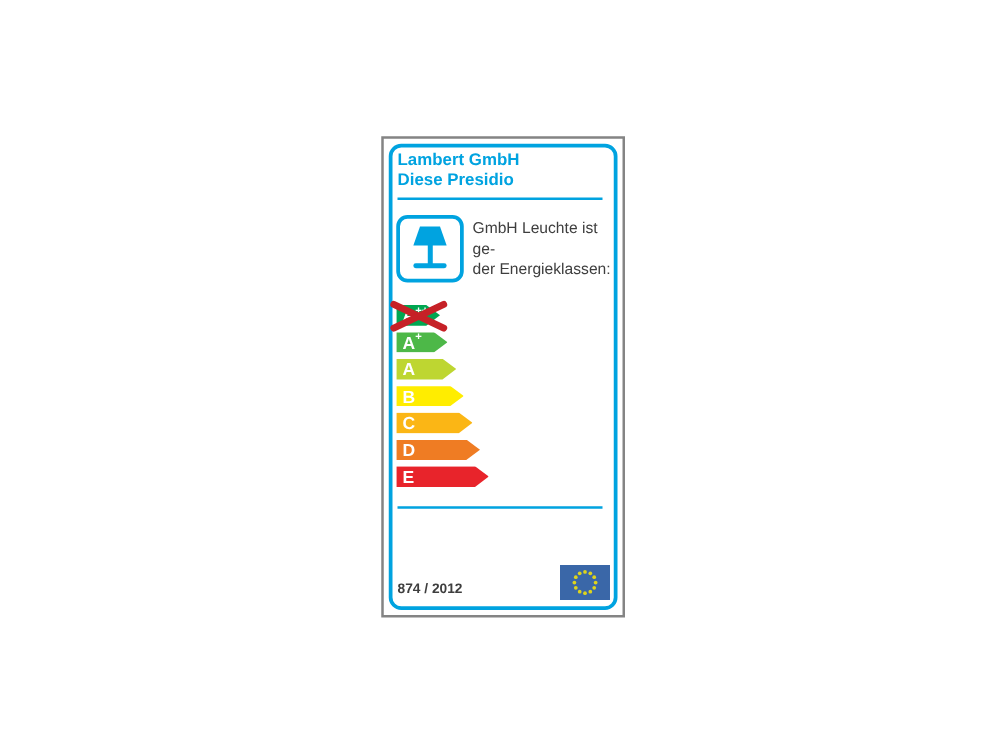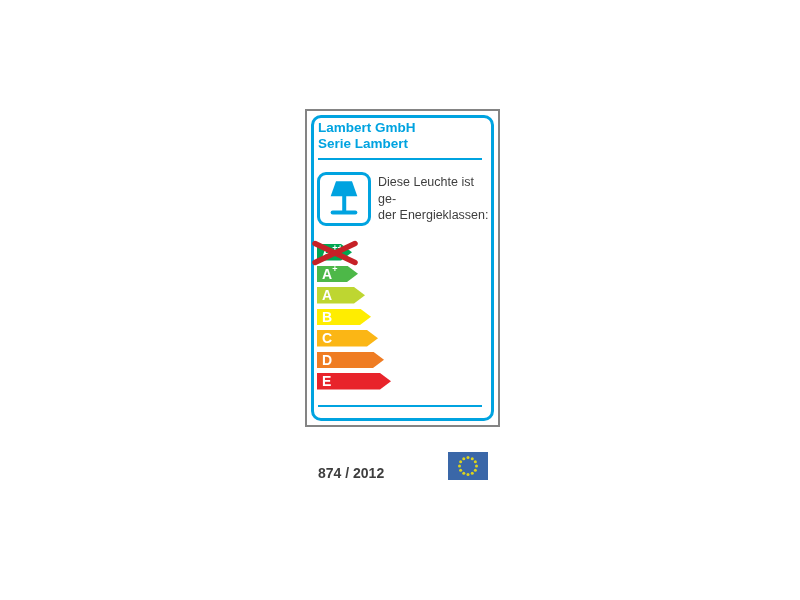--- a/index.html
+++ b/index.html
@@ -11,21 +11,21 @@
   html, body {
     width: 800px; height: 600px;
     background: #ffffff;
     font-family: "Liberation Sans", sans-serif;
     position: relative;
     overflow: hidden;
   }
   .card {
     position: absolute;
     left: 305px; top: 109px;
-    width: 195px; height: 318px;
+    width: 195px; height: 385px;
     background: #ffffff;
     border: 2px solid var(--gray-border);
   }
   .frame {
     position: absolute;
     left: 4px; top: 4px; right: 4px; bottom: 4px;
     border: 3px solid var(--blue);
     border-radius: 10px;
     pointer-events: none;
   }
@@ -94,53 +94,53 @@
   .cross {
     position: absolute;
     left: -6px; top: -4px;
     width: 48px; height: 26px;
     overflow: visible;
   }
   .regulation {
     position: absolute;
     left: 11px; top: 354px;
     color: var(--text-dark);
-    font-size: 14px;
+    font-size: 11px;
     font-weight: bold;
   }
   .eu-flag {
     position: absolute;
     left: 141px; top: 341px;
     width: 40px; height: 28px;
     display: block;
   }
 </style>
 </head>
 <body>
 
 <div class="card">
   <div class="frame"></div>
 
   <div class="title">
     <div>Lambert GmbH</div>
-    <div>Serie Lambert</div>
+    <div>Diese Presidio</div>
   </div>
 
   <div class="divider divider-top"></div>
 
   <div class="lamp-box">
     <svg viewBox="0 0 54 54">
       <polygon points="18,7 36,7 42,24 12,24" fill="var(--blue)"></polygon>
       <rect x="25" y="22" width="4.5" height="20" fill="var(--blue)"></rect>
       <rect x="12" y="40" width="30" height="4.5" rx="2.2" fill="var(--blue)"></rect>
     </svg>
   </div>
 
   <div class="desc">
-    <div>Diese Leuchte ist ge-</div>
+    <div>GmbH Leuchte ist ge-</div>
     <div>der Energieklassen:</div>
   </div>
 
   <div class="arrows">
       <div class="arrow-row">
         <div class="arrow" style="background: rgb(0, 166, 81); width: 35px;">
           <span class="arrow-label" style="color: rgb(255, 255, 255);">A<sup>++</sup></span>
         </div>
         <svg class="cross" viewBox="0 0 48 26">
           <line x1="4" y1="3.5" x2="44" y2="22.5" stroke="#c62127" stroke-width="5.5" stroke-linecap="round"></line>

